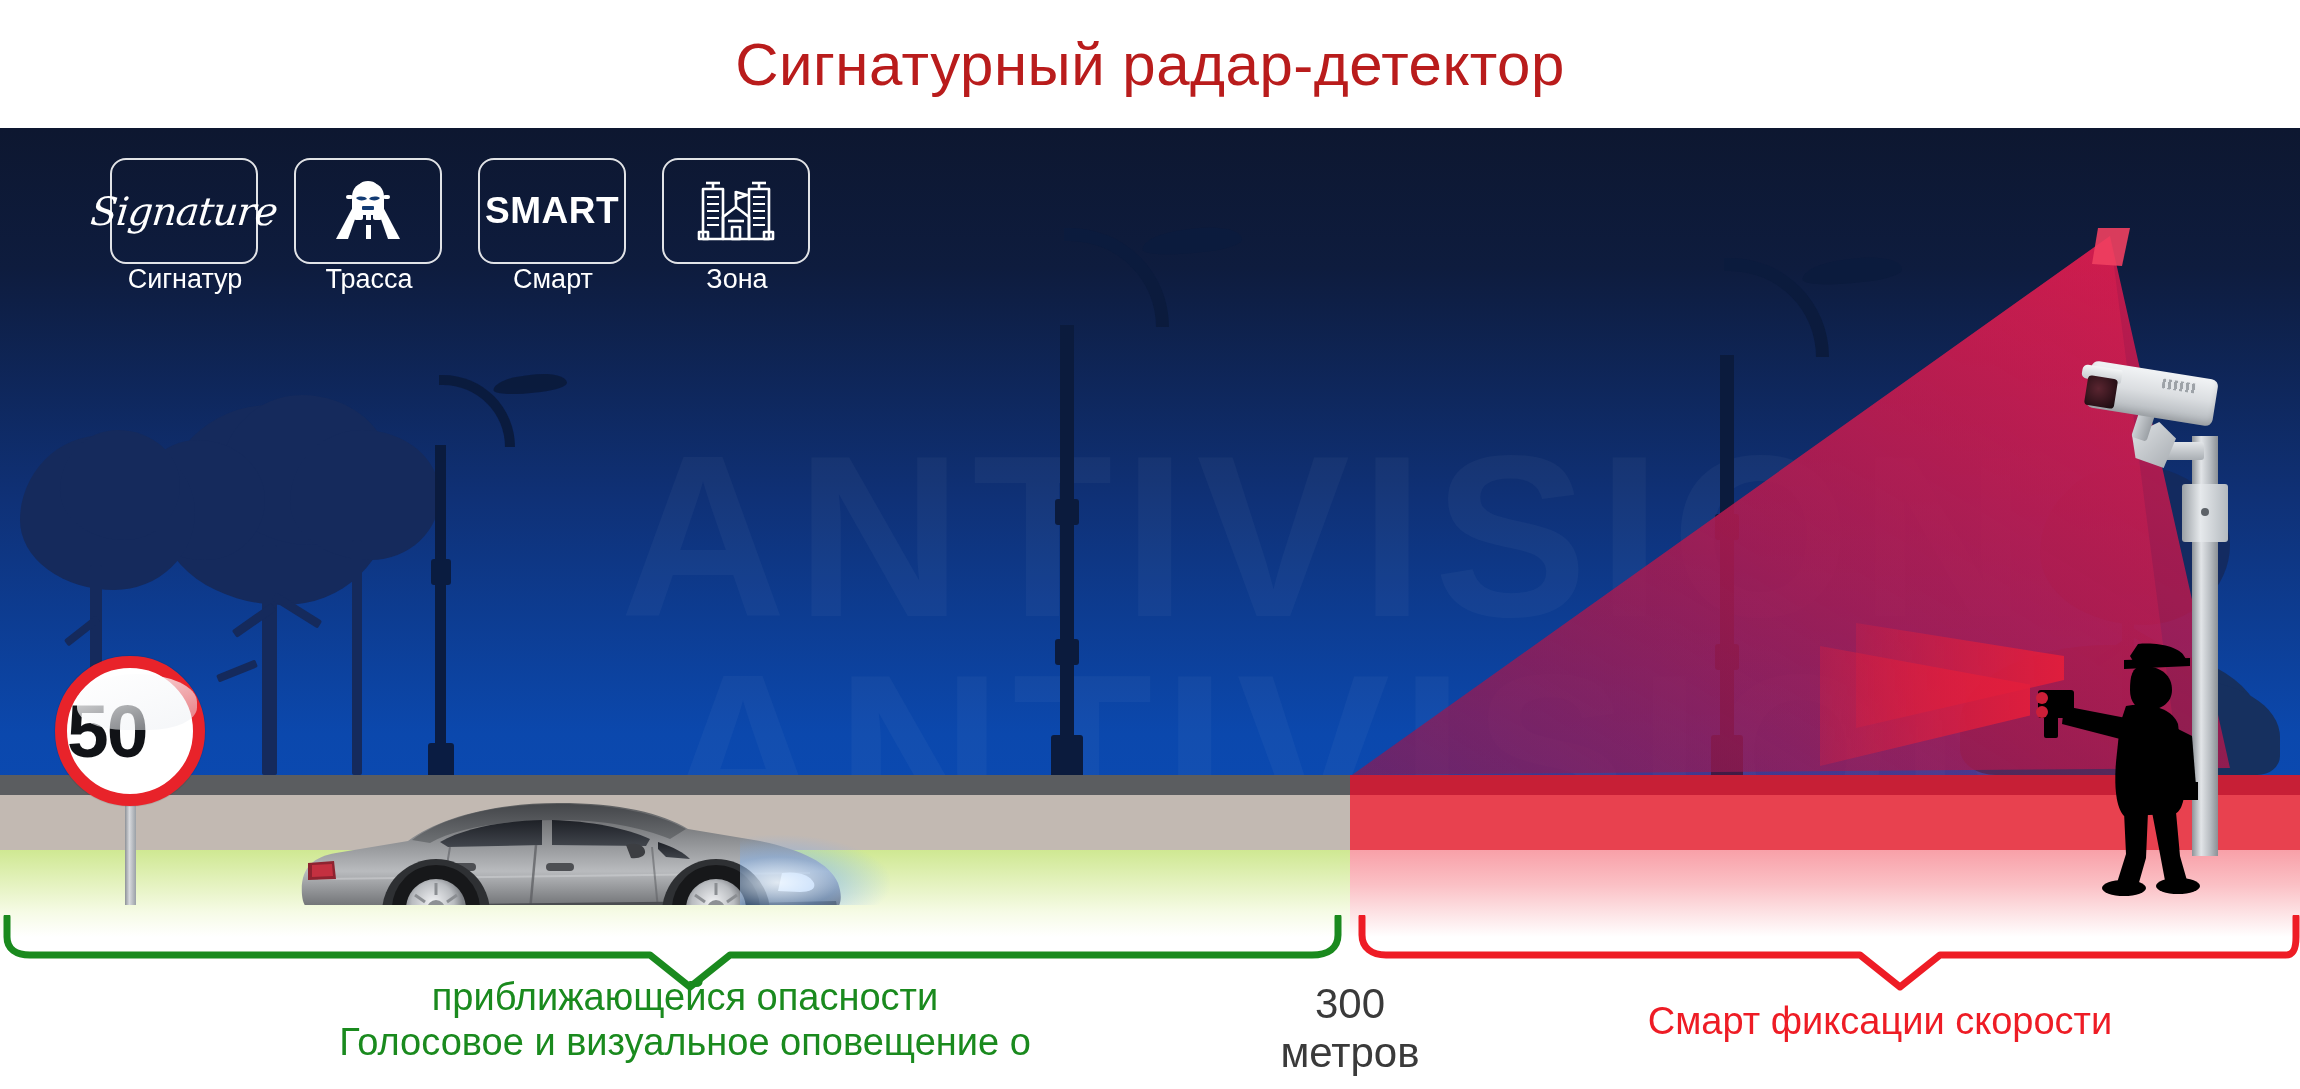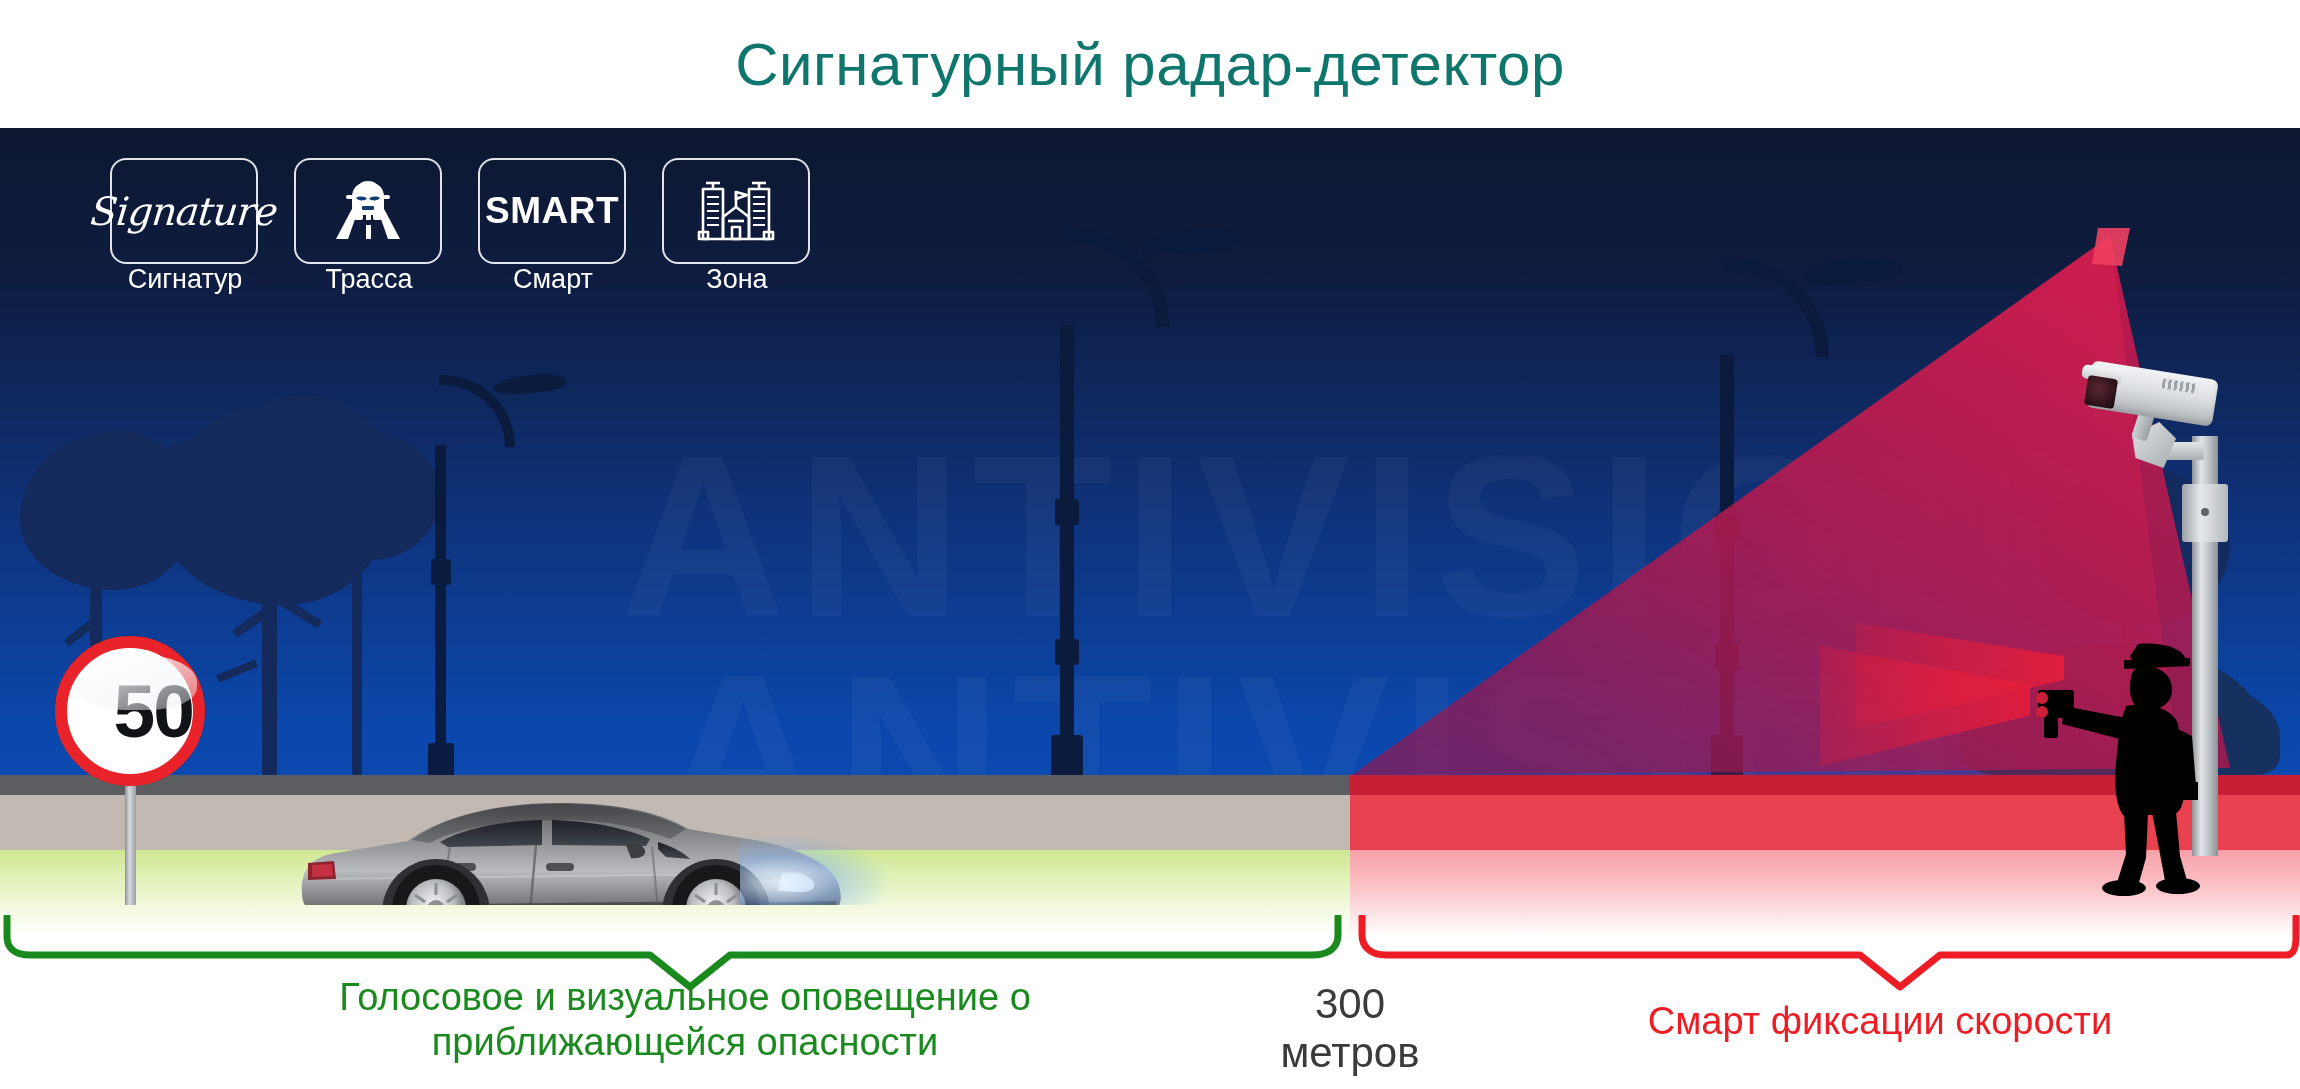--- a/index.html
+++ b/index.html
@@ -17,21 +17,21 @@
   .header {
     position: absolute;
     left: 0; top: 0;
     width: 2300px; height: 128px;
     background: #ffffff;
     display: flex; align-items: center; justify-content: center;
   }
   .page-title {
     font-size: 60px;
     font-weight: 400;
-    color: #0f766e;
+    color: #b91c1c;
     letter-spacing: 0.5px;
     white-space: nowrap;
   }
 
   
   .scene {
     position: absolute;
     left: 0; top: 128px;
     width: 2300px; height: 777px;
     overflow: hidden;
@@ -158,27 +158,27 @@
   
   .sign-pole {
     position: absolute;
     left: 125px; top: 590px;
     width: 11px; height: 345px;
     background: linear-gradient(to right,#8d9197 0%,#d8dade 40%,#9aa0a6 100%);
     z-index: 6;
   }
   .sign {
     position: absolute;
-    left: 55px; top: 508px;
+    left: 55px; top: 528px;
     width: 150px; height: 150px;
     border-radius: 50%;
     background: #ffffff;
     border: 12px solid #e8232a;
     box-sizing: border-box;
-    display: flex; align-items: center; justify-content: flex-end;
+    display: flex; align-items: center; justify-content: flex-start;
     z-index: 7;
     box-shadow: 0 0 0 1px rgba(0,0,0,0.08);
   }
   .sign-num {
     font-size: 75px; font-weight: 700; color: #111317;
     letter-spacing: -2px; line-height: 1;
   }
   .sign-gloss {
     position: absolute;
     left: 10px; top: 6px; width: 120px; height: 56px;
@@ -676,22 +676,22 @@
 <svg class="brackets" viewBox="0 0 2300 80">
 
   <path d="M7,2 L7,22 C7,34 16,40 30,40 L650,40 L690,72 L730,40 L1312,40
            C1328,40 1338,33 1338,20 L1338,2" fill="none" stroke="#1a8a1e" stroke-width="7" stroke-linecap="round" stroke-linejoin="round"></path>
 
   <path d="M1362,2 L1362,20 C1362,33 1372,40 1386,40 L1860,40 L1900,72 L1940,40 L2286,40
            C2294,40 2296,33 2296,22 L2296,2" fill="none" stroke="#ee1c25" stroke-width="7" stroke-linecap="round" stroke-linejoin="round"></path>
 </svg>
 
 <div class="caption-green">
+  <div>приближающейся опасности</div>
   <div>Голосовое и визуальное оповещение о</div>
-  <div>приближающейся опасности</div>
 </div>
 
 <div class="caption-meters">
   <div>300</div>
   <div>метров</div>
 </div>
 
 <div class="caption-red">Смарт фиксации скорости</div>
 
 </body></html>

